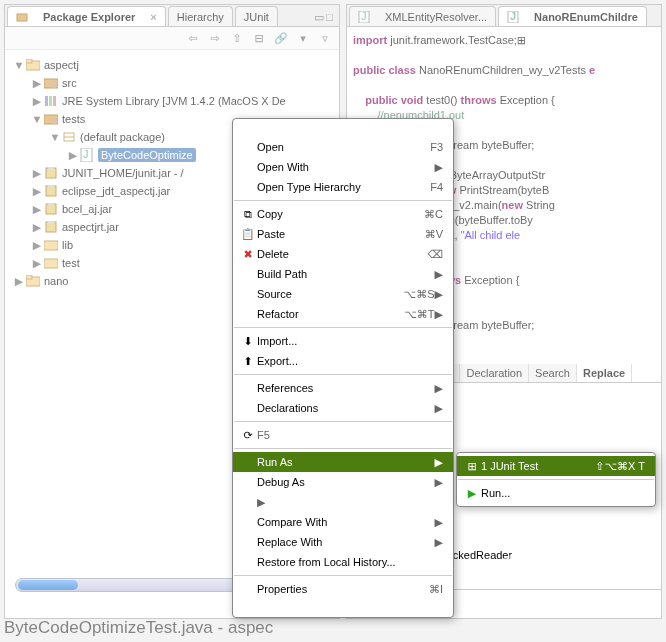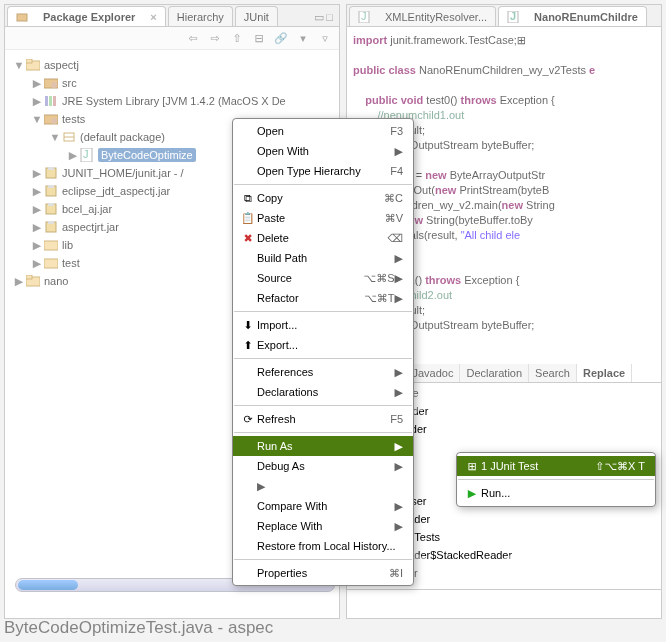--- a/index.html
+++ b/index.html
@@ -30,21 +30,21 @@
 .code-area .s { color: #2a00ff; }
 .code-area .c { color: #3f7f5f; }
 
 .bottom-tabs { position: absolute; left: 346px; top: 356px; width: 316px; background:#fff; border:1px solid #aaa; border-top:none; }
 .bottom-tabs .tabrow { display:flex; border-bottom:1px solid #aaa; }
 .bottom-tabs .btab { padding:3px 6px; border-right:1px solid #ccc; background:#f0f0f0;margin-top:8px; }
 .bottom-tabs .btab.active { background:#fff; font-weight:bold; }
 .bottom-list { padding:4px 8px; }
 .bottom-list div { height:18px; }
 
-.ctx-menu { position: absolute; left: 232px; top: 118px; width: 182px; background: #fff; border: 1px solid #888; box-shadow: 2px 2px 8px rgba(0,0,0,0.3); z-index: 100; border-radius: 4px; padding: 2px 0; }
+.ctx-menu { position: absolute; left: 232px; top: 118px; width: 222px; background: #fff; border: 1px solid #888; box-shadow: 2px 2px 8px rgba(0,0,0,0.3); z-index: 100; border-radius: 4px; padding: 18px 0; }
 .ctx-item { display: flex; align-items: center; height: 20px; padding: 0 10px 0 6px; }
 .ctx-item .micon { width: 18px; display: inline-flex; justify-content: center; }
 .ctx-item .mlbl { flex: 1; }
 .ctx-item .short { color: #666; }
 .ctx-item .sub { color: #666; }
 .ctx-item.hl { background: #4d7c0f; color: #fff; }
 .ctx-item.hl .short, .ctx-item.hl .sub { color: #fff; }
 .ctx-sep { height: 1px; background: #ccc; margin: 3px 1px; }
 
 .sub-menu { position: absolute; left: 456px; top: 452px; width: 200px; background: #fff; border: 1px solid #888; box-shadow: 2px 2px 8px rgba(0,0,0,0.3); z-index: 110; border-radius: 4px; padding: 3px 0; }
@@ -361,21 +361,20 @@
       <span class="sub">▶</span>
     </div>
     <div class="ctx-item">
       <span class="micon"></span>
       <span class="mlbl">Declarations</span>
       <span class="sub">▶</span>
     </div>
     <div class="ctx-sep"></div>
     <div class="ctx-item">
       <span class="micon">⟳</span>
-      <span class="mlbl">Refresh</span>
       <span class="short">F5</span>
     </div>
     <div class="ctx-sep"></div>
     <div class="ctx-item hl">
       <span class="micon"></span>
       <span class="mlbl">Run As</span>
       <span class="sub">▶</span>
     </div>
     <div class="ctx-item">
       <span class="micon"></span>

